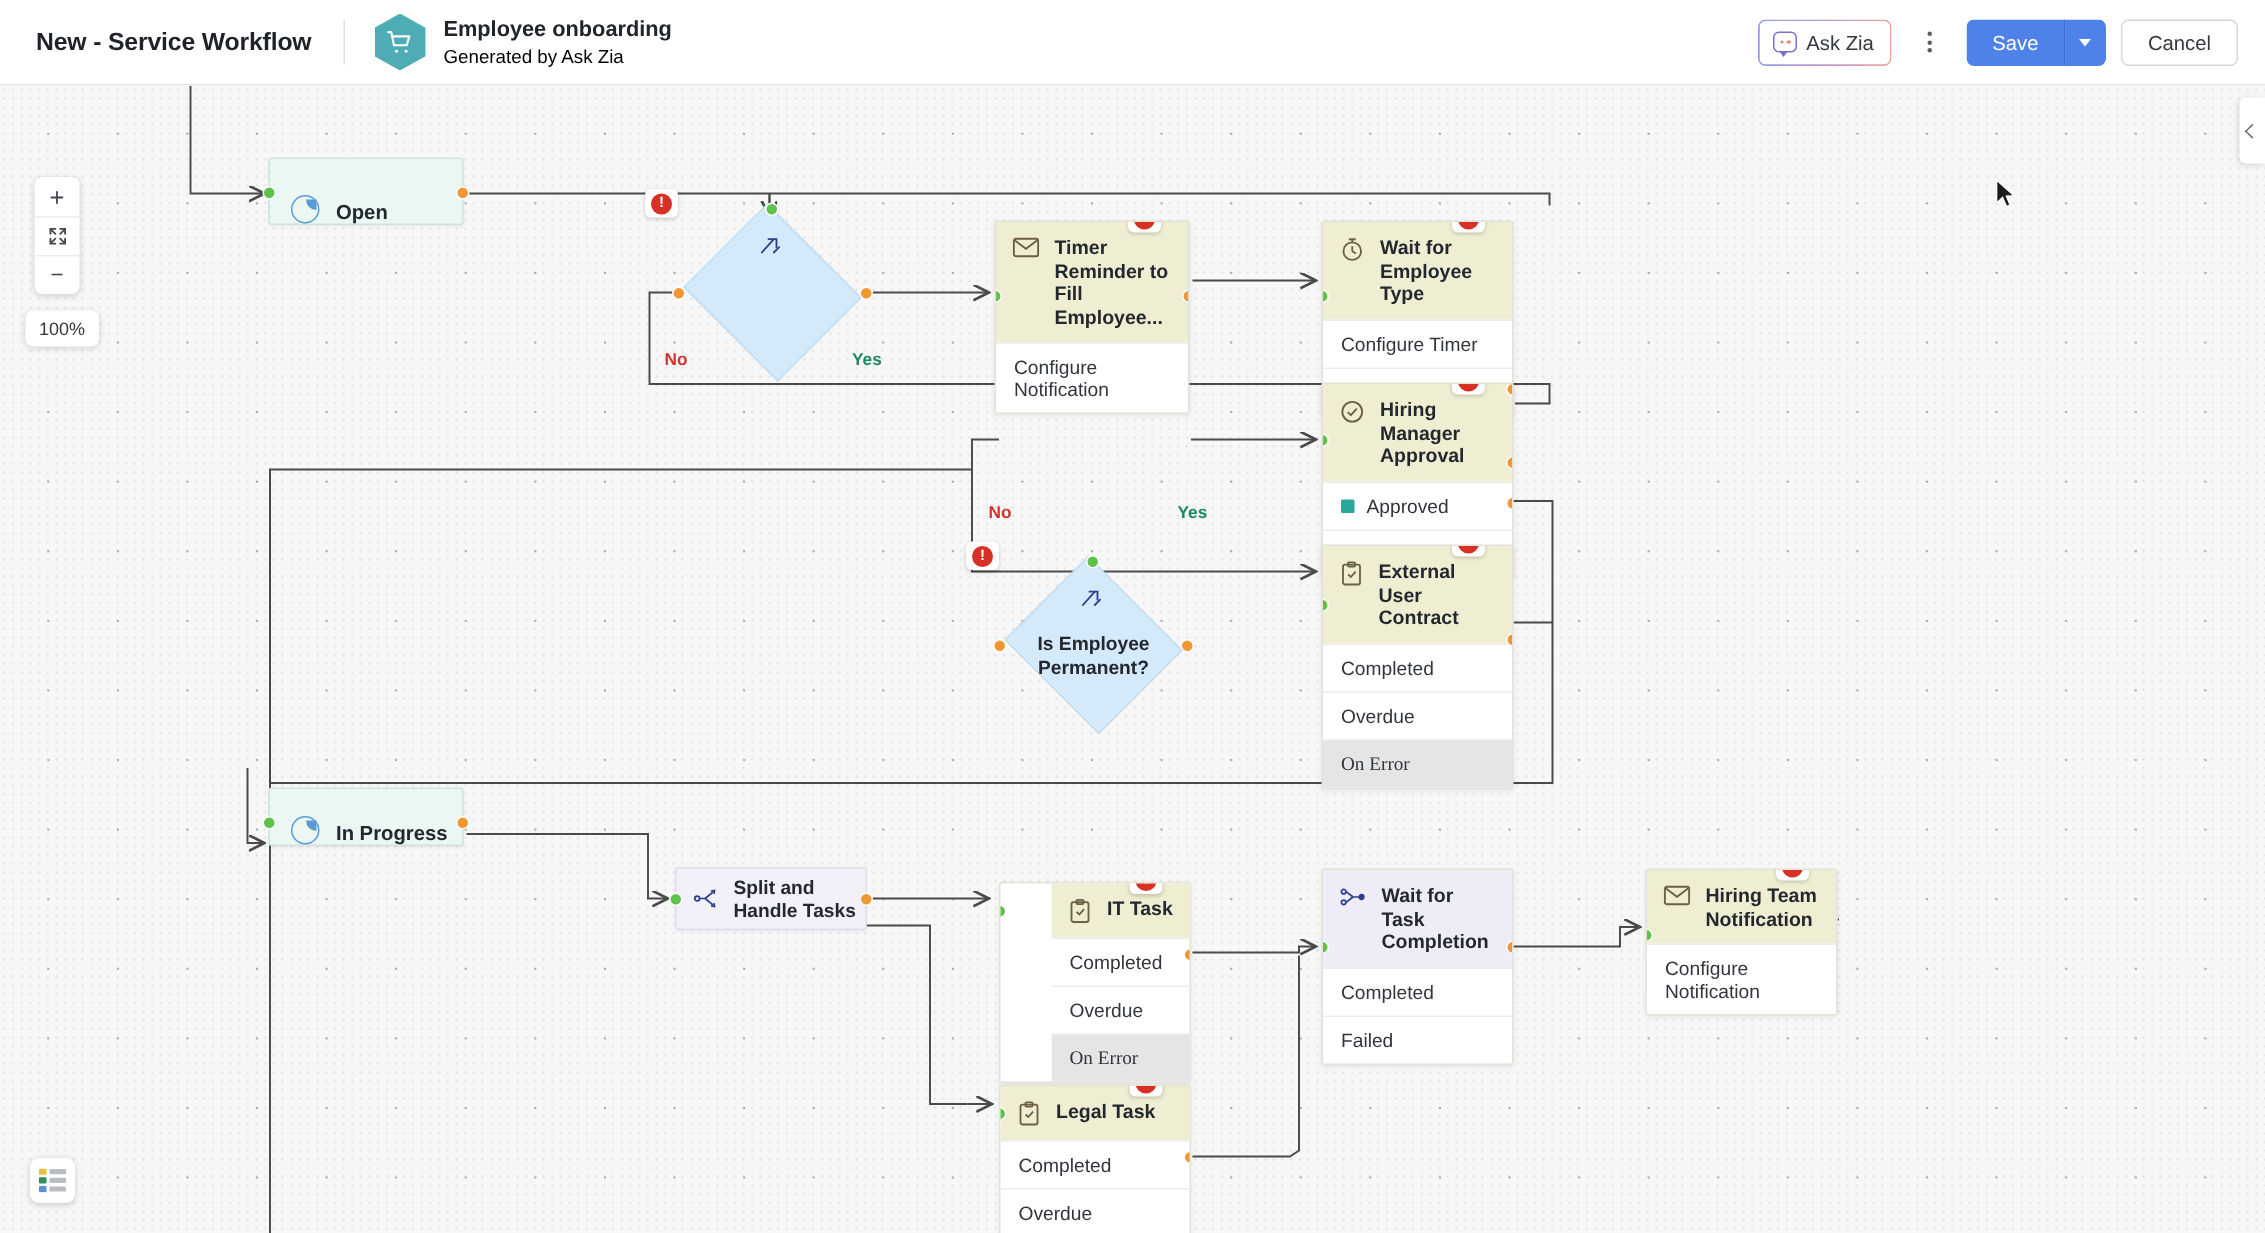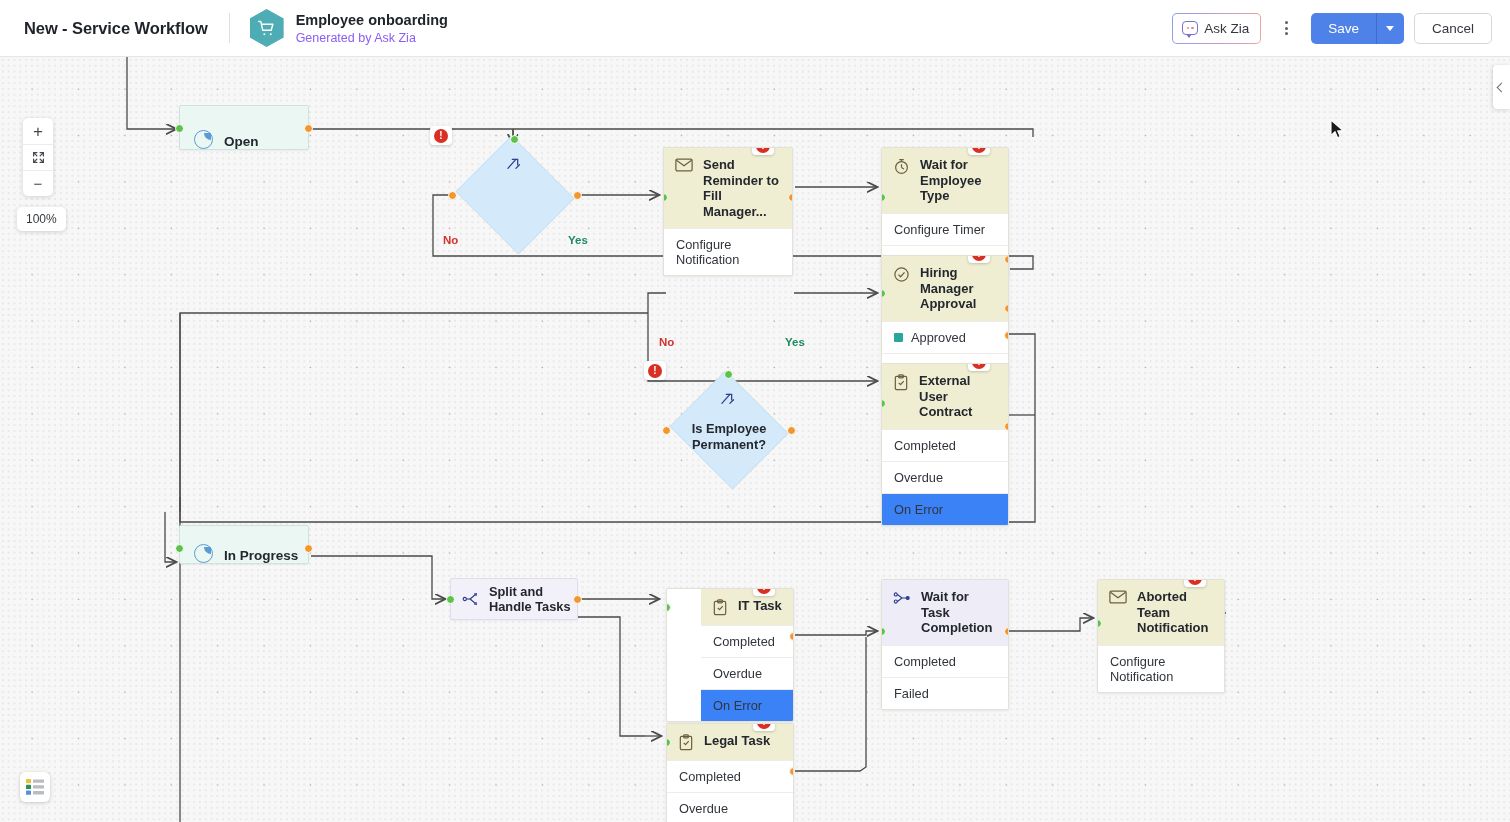--- a/index.html
+++ b/index.html
@@ -35,21 +35,21 @@
   }
   .hex-shape {
     width: 34px; height: 38px;
     background: #4eadb4;
     clip-path: polygon(50% 0%, 100% 25%, 100% 75%, 50% 100%, 0% 75%, 0% 25%);
     display: flex; align-items: center; justify-content: center;
   }
   .hex-shape svg { width: 17px; height: 17px; }
   .hdr-texts { margin-left: 12px; display: flex; flex-direction: column; gap: 3px; }
   .hdr-wf-name { font-size: 14.5px; color: #20242b; font-weight: 600; }
-  .hdr-wf-sub { font-size: 12.5px; color: #8b5cf6; }
+  .hdr-wf-sub { font-size: 12.5px; color: #000000; }
 
   .hdr-right {
     margin-left: auto; margin-right: 18px;
     display: flex; align-items: center; gap: 10px;
   }
   .ask-zia {
     height: 31px; padding: 0 11px 0 9px;
     display: flex; align-items: center; gap: 6px;
     border-radius: 5px;
     background: #fff;
@@ -180,21 +180,21 @@
     font-size: 13px; font-weight: 600; color: #23272e; line-height: 15.5px;
   }
   .card-hd.lav { background: #eeecf6; }
   .card-hd svg { flex: none; margin-top: 1px; }
   .card-row {
     padding: 8px 12px; font-size: 12.8px; color: #31353c;
     border-top: 1px solid #edecea; display: flex; align-items: center; gap: 8px;
     min-height: 27px;
   }
   .card-row:first-child { border-top: none; }
-  .card-row.err { background: #3b82f6; }
+  .card-row.err { background: #e5e5e5; font-family: Liberation Serif, serif; }
   .sw { width: 9px; height: 9px; border-radius: 1px; flex: none; }
 
   .diamond {
     position: relative; display: flex; align-items: center; justify-content: center;
   }
   .diamond-shape {
     position: absolute; inset: 0;
     background: #d4e9f9; border: 1px solid #b9d9f0;
     transform: rotate(45deg) scale(0.707);
   }
@@ -380,21 +380,21 @@
   </div>
   <span class="elabel no" style="left:443px; top:177px;">No</span>
   <span class="elabel yes" style="left:568px; top:177px;">Yes</span>
 
   <div class="node card" style="left:663px; top:90px; width:130px;">
     <div class="card-hd">
       <svg width="18" height="14" viewBox="0 0 20 15" fill="none" stroke="#6b6140" stroke-width="1.4">
         <rect x="1" y="1" width="18" height="13" rx="1.5"></rect>
           <path d="M1.6 2.2L10 8.4L18.4 2.2"></path>
       </svg>
-      <span>Send Reminder to Fill Manager...</span>
+      <span>Timer Reminder to Fill Employee...</span>
     </div>
     <div class="card-row">
       <span>Configure Notification</span>
     </div>
     <span class="port in" style="left:-5px; top:45px;"></span>
     <span class="port out" style="right:-5px; top:45px;"></span>
     <span class="badge" style="left:88px; top:-12px;">
         <i>!</i>
       </span>
   </div>
@@ -585,21 +585,21 @@
     <span class="port in" style="left:-5px; top:47px;"></span>
     <span class="port out" style="right:-5px; top:47px;"></span>
   </div>
 
   <div class="node card" style="left:1097px; top:522px; width:128px;">
     <div class="card-hd">
       <svg width="18" height="14" viewBox="0 0 20 15" fill="none" stroke="#6b6140" stroke-width="1.4">
         <rect x="1" y="1" width="18" height="13" rx="1.5"></rect>
           <path d="M1.6 2.2L10 8.4L18.4 2.2"></path>
       </svg>
-      <span>Aborted Team Notification</span>
+      <span>Hiring Team Notification</span>
     </div>
     <div class="card-row">
       <span>Configure Notification</span>
     </div>
     <span class="port in" style="left:-5px; top:39px;"></span>
     <span class="badge" style="left:86px; top:-12px;">
         <i>!</i>
       </span>
   </div>
 

